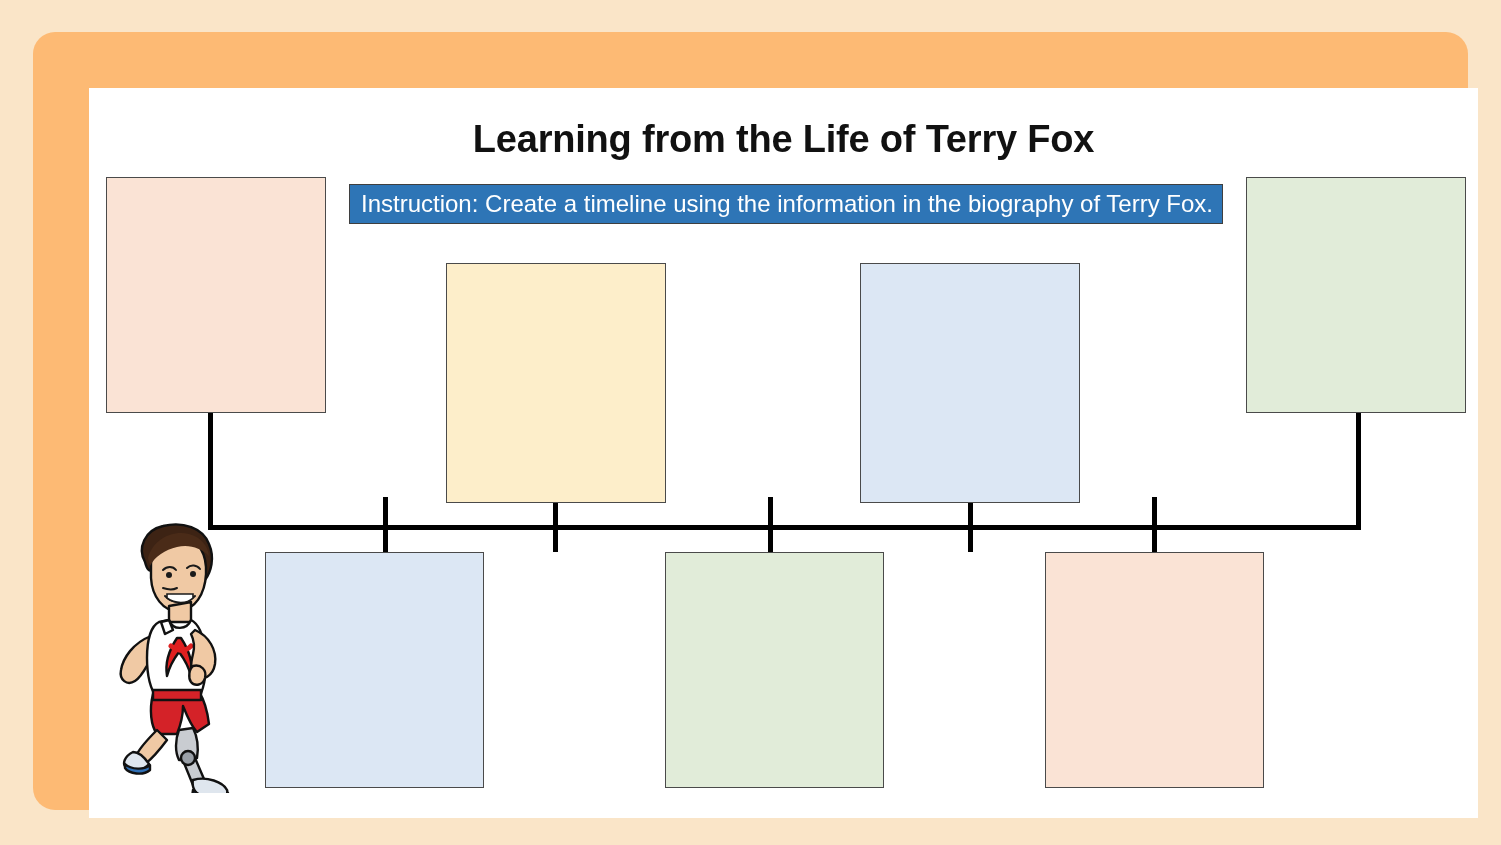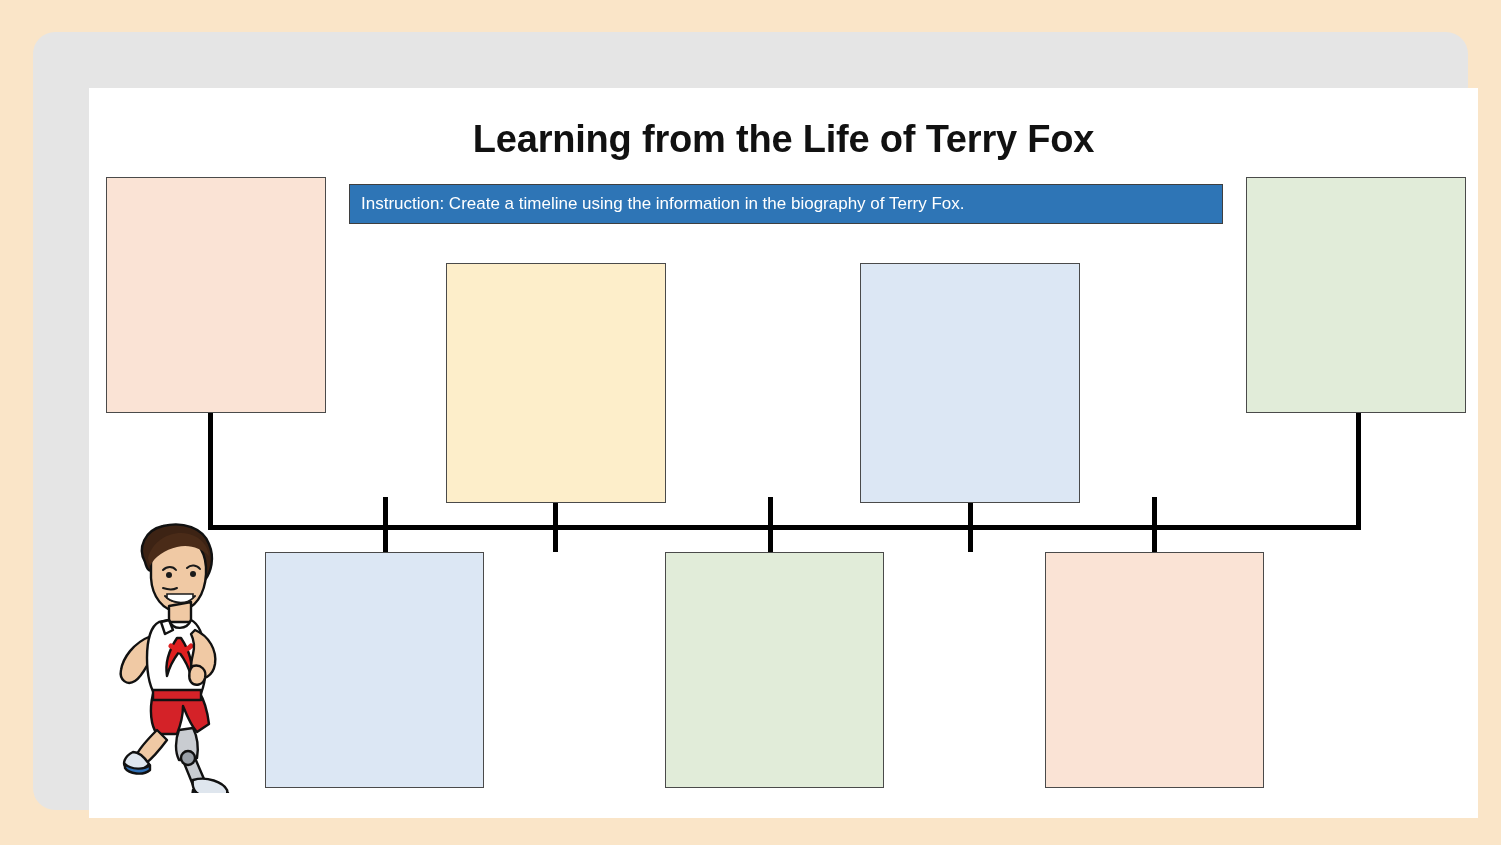--- a/index.html
+++ b/index.html
@@ -58,21 +58,21 @@
     top: 96px;
     width: 874px;
     height: 40px;
     background: #2e75b6;
     border: 1.5px solid #3f3f3f;
     box-sizing: border-box;
     display: flex;
     align-items: center;
     padding-left: 11px;
     color: #ffffff;
-    font-size: 17px;
+    font-size: 24px;
     white-space: nowrap;
   }
   
   .tl-line {
     position: absolute;
     background: #000000;
   }
   
   .note-box {
     position: absolute;
@@ -94,21 +94,21 @@
     top: 475px;
     width: 180px;
     height: 215px;
   }
 </style>
 </head>
 <body style="background: rgb(250, 229, 200);">
 
 <div id="stage">
 
-  <div id="slide-frame" style="background: #e5e5e5;">
+  <div id="slide-frame" style="background: #fdba74;">
 
     <div id="slide-canvas" style="background: rgb(255, 255, 255);">
 
       <div id="page-title" style="color: rgb(17, 17, 17);">Learning from the Life of Terry Fox</div>
 
       <div id="instruction-banner" style="background: rgb(46, 117, 182); color: rgb(255, 255, 255);">
         <span>Instruction: Create a timeline using the information in the biography of Terry Fox.</span>
       </div>
 
       <div class="tl-line" style="left: 119px; top: 437px; width: 1153px; height: 5px; background: rgb(0, 0, 0);"></div>

